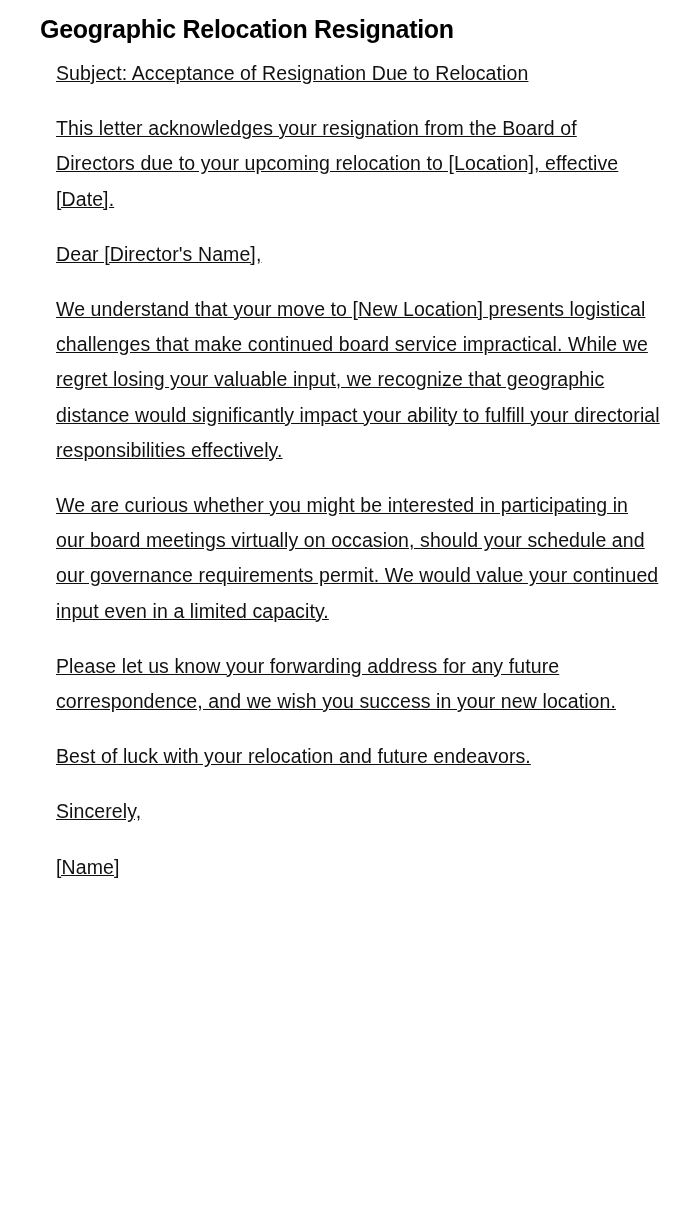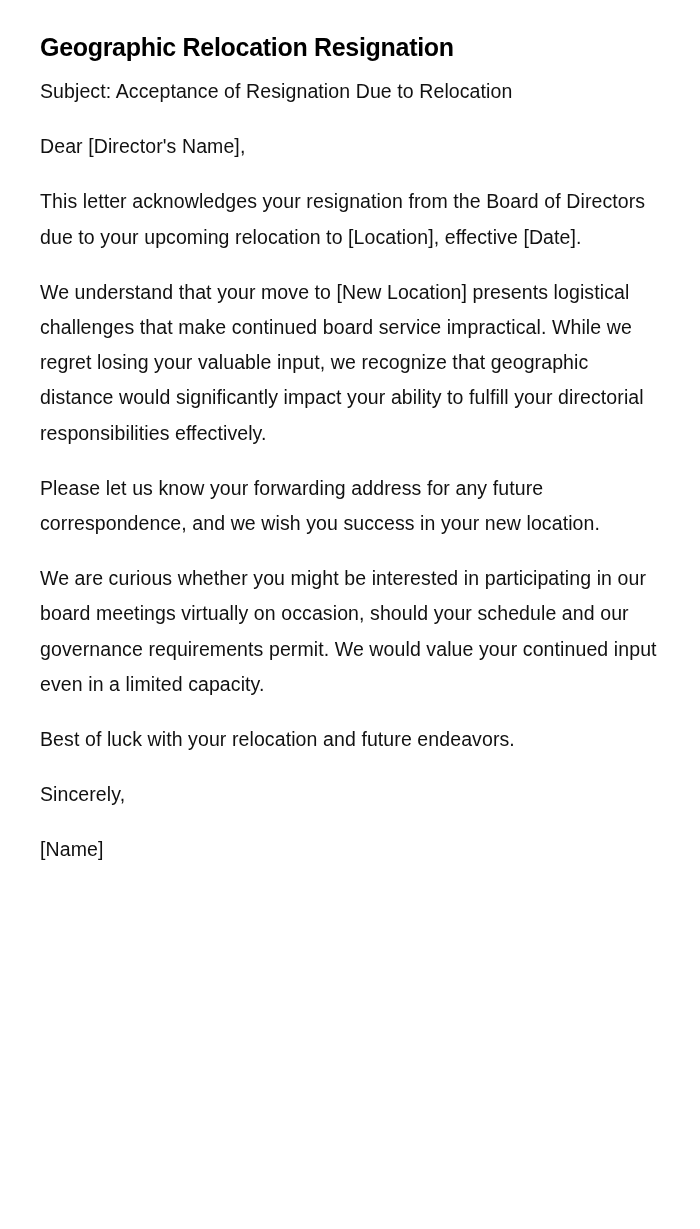--- a/index.html
+++ b/index.html
@@ -8,46 +8,47 @@
       background: #ffffff;
     }
     body {
       width: 700px;
       height: 1229px;
       overflow: hidden;
       font-family: "Liberation Sans", "DejaVu Sans", sans-serif;
       color: #111111;
     }
     .doc {
-      padding: 28px 40px 0 40px;
+      padding: 10px 40px 0 40px;
       box-sizing: border-box;
       width: 700px;
     }
     .title {
       font-size: 25px;
       font-weight: bold;
       line-height: 38px;
       margin: 0 0 8px 0;
       letter-spacing: -0.3px;
       color: #000000;
     }
     .para {
       font-size: 19.5px;
       line-height: 35.2px;
-      margin: 0 0 20px 0;
+      margin: 0 0 20px 16px;
       letter-spacing: 0.1px;
+      text-decoration: underline;
     }
   </style>
 </head>
 <body>
 
 <div class="doc">
   <h1 class="title">Geographic Relocation Resignation</h1>
   <p class="para">Subject: Acceptance of Resignation Due to Relocation</p>
+  <p class="para">This letter acknowledges your resignation from the Board of Directors due to your upcoming relocation to [Location], effective [Date].</p>
   <p class="para">Dear [Director's Name],</p>
-  <p class="para">This letter acknowledges your resignation from the Board of Directors due to your upcoming relocation to [Location], effective [Date].</p>
   <p class="para">We understand that your move to [New Location] presents logistical challenges that make continued board service impractical. While we regret losing your valuable input, we recognize that geographic distance would significantly impact your ability to fulfill your directorial responsibilities effectively.</p>
+  <p class="para">We are curious whether you might be interested in participating in our board meetings virtually on occasion, should your schedule and our governance requirements permit. We would value your continued input even in a limited capacity.</p>
   <p class="para">Please let us know your forwarding address for any future correspondence, and we wish you success in your new location.</p>
-  <p class="para">We are curious whether you might be interested in participating in our board meetings virtually on occasion, should your schedule and our governance requirements permit. We would value your continued input even in a limited capacity.</p>
   <p class="para">Best of luck with your relocation and future endeavors.</p>
   <p class="para">Sincerely,</p>
   <p class="para">[Name]</p>
 </div>
 
 </body></html>

